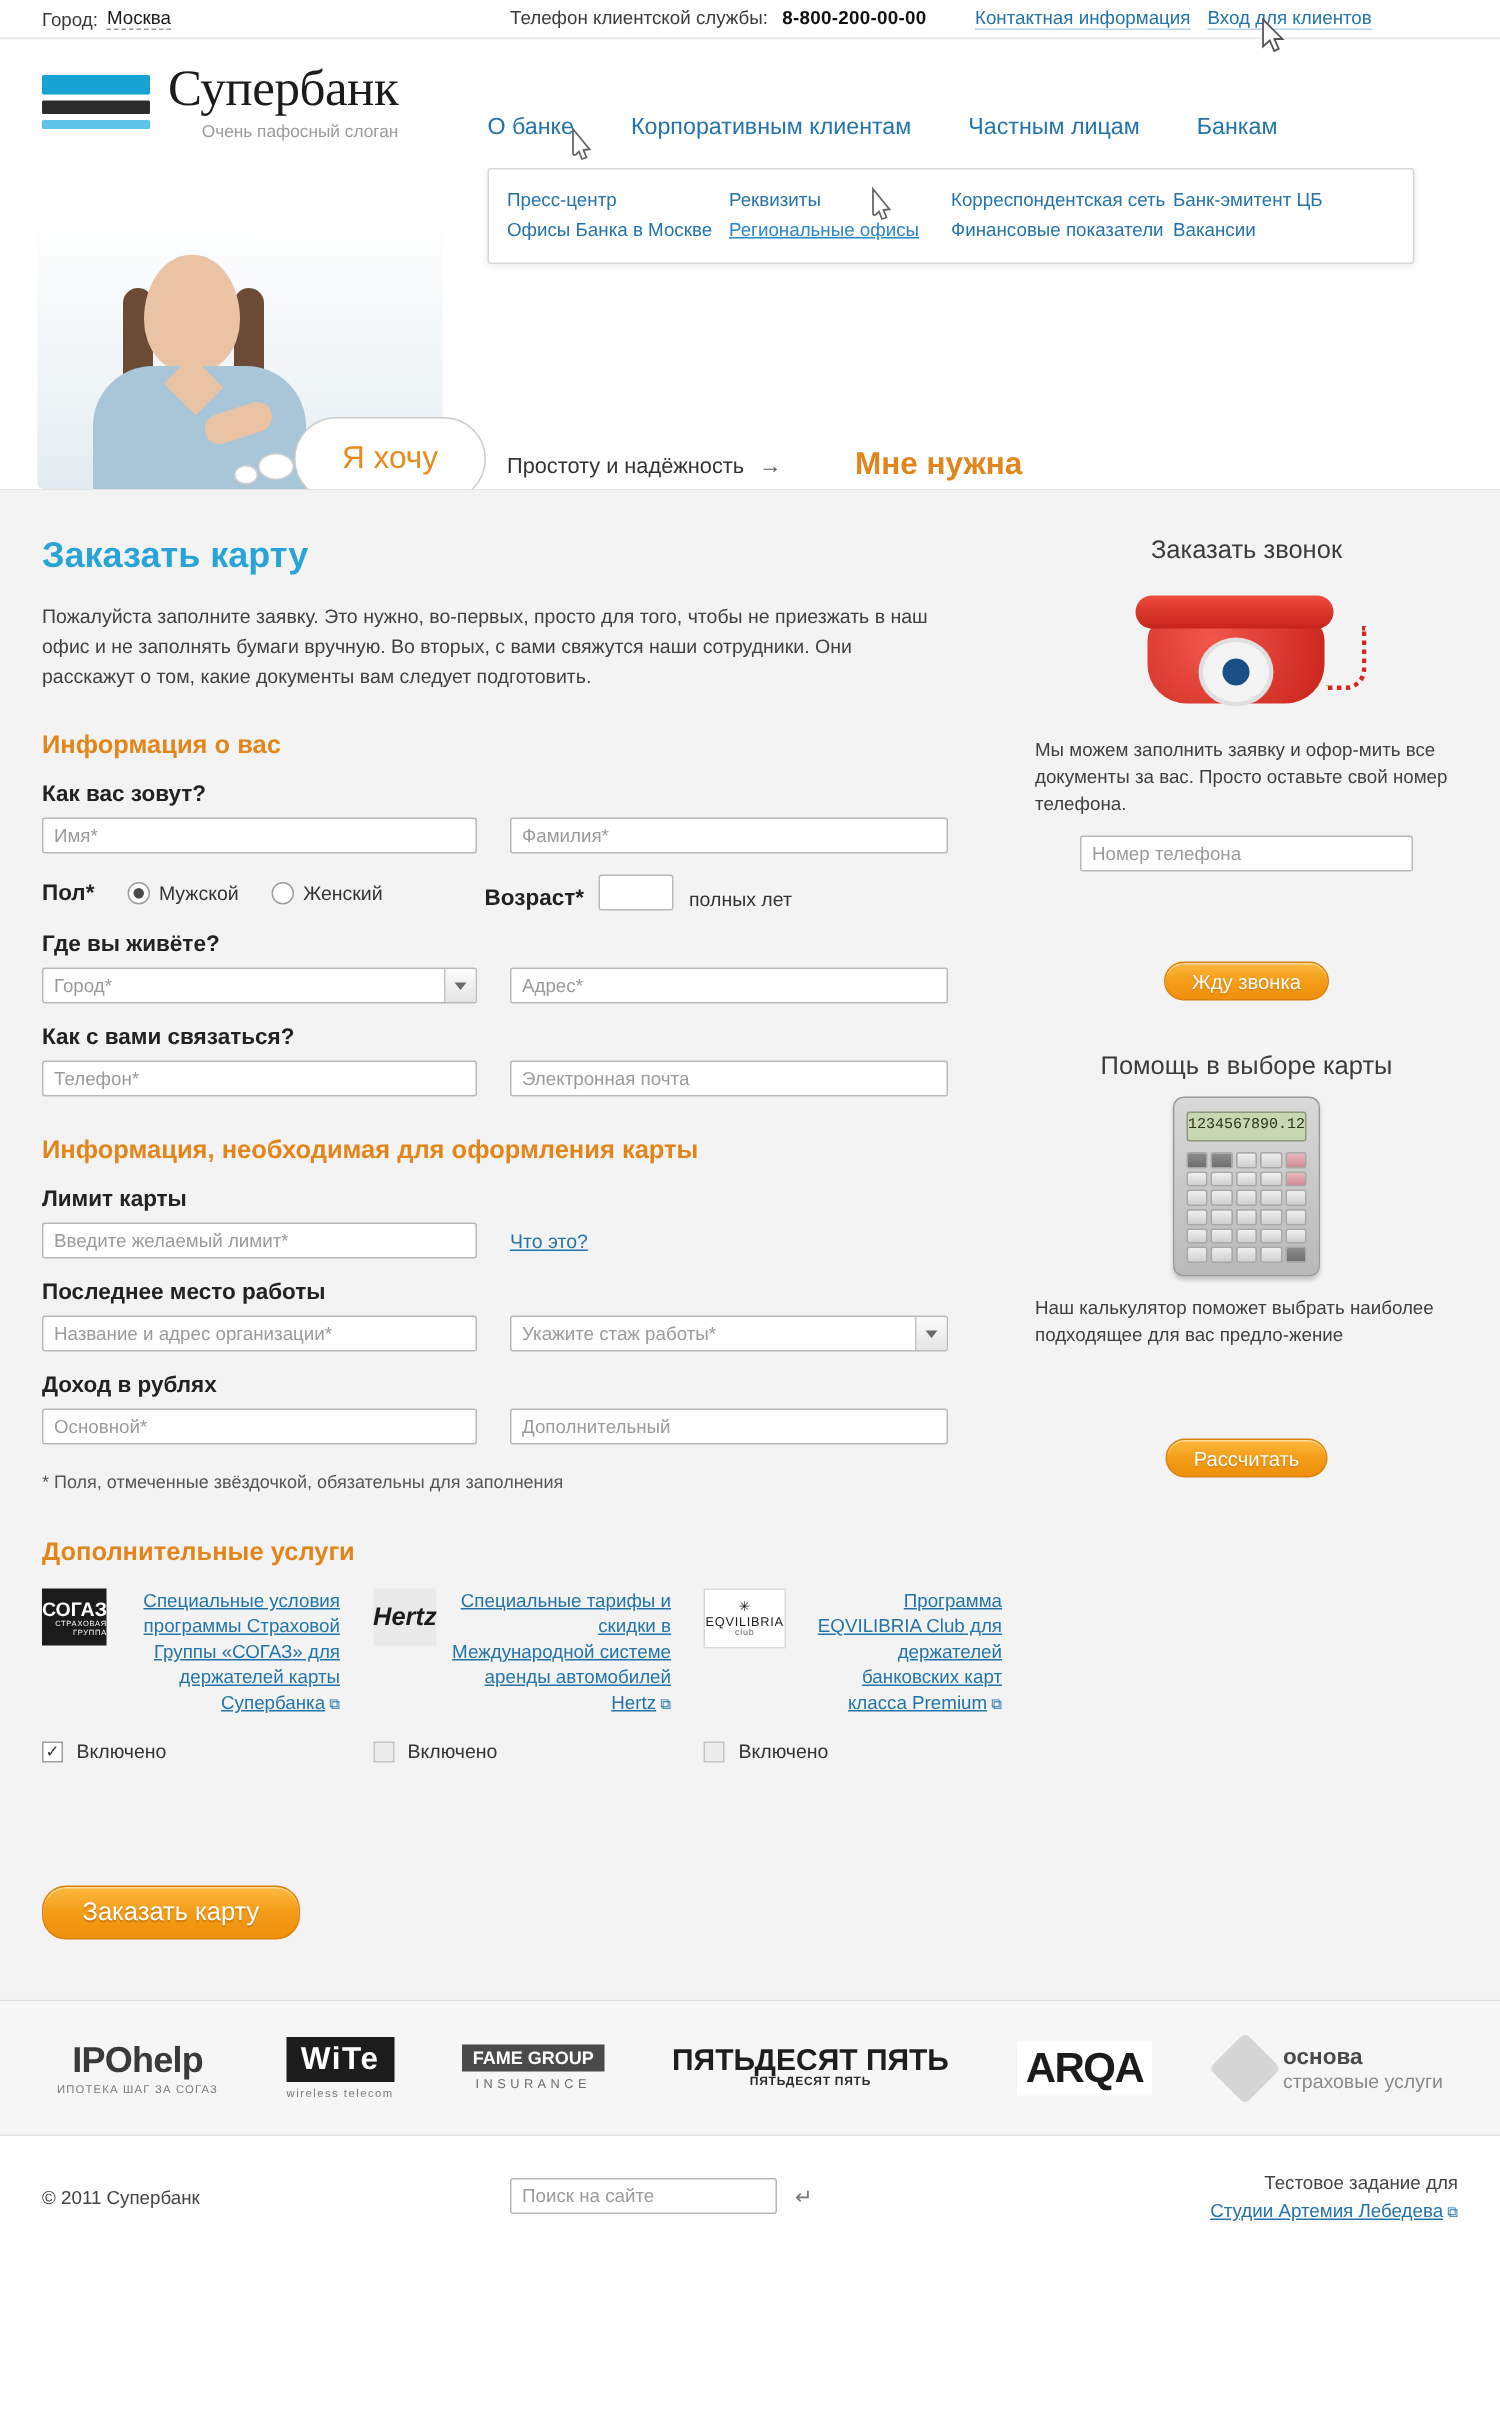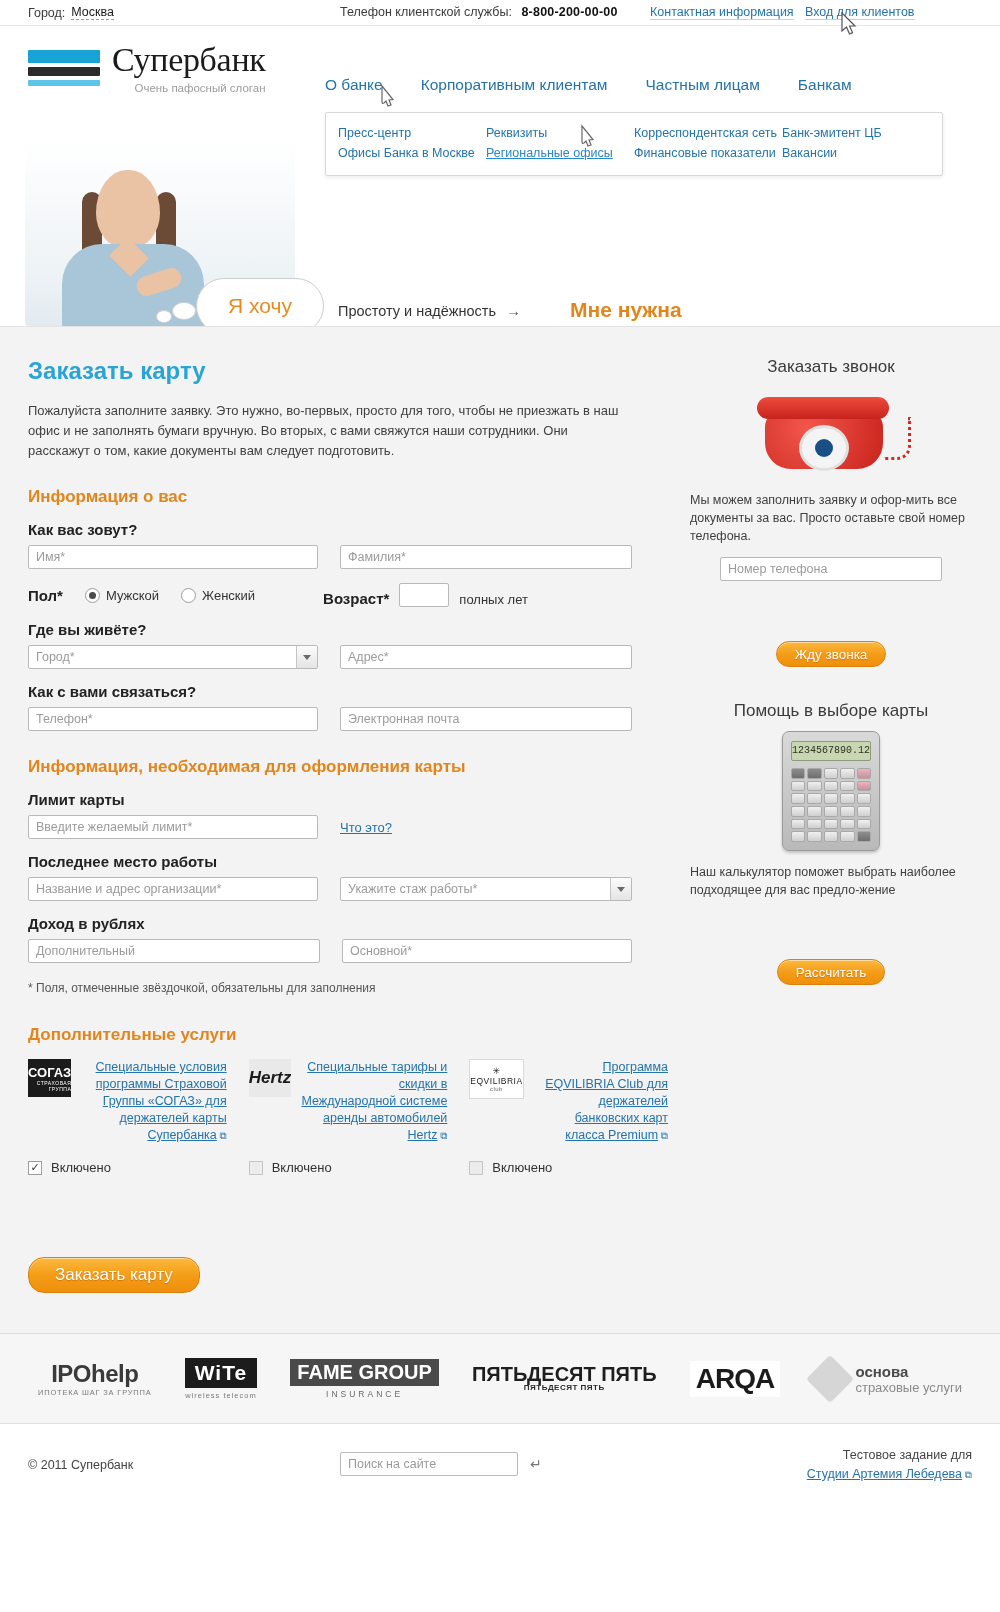--- a/index.html
+++ b/index.html
@@ -594,21 +594,21 @@
   }
   .p-logo { font-family: "Liberation Sans", sans-serif; text-align: center; }
   .p-ipohelp .t { font-size: 24px; font-weight: bold; color: #3a3a3a; letter-spacing: -.5px; }
   .p-ipohelp .s { font-size: 7.5px; color: #7a7a7a; letter-spacing: .8px; }
   .p-wite .box {
     background: #1c1c1c; color: #fff; font-size: 21px; font-weight: bold;
     padding: 3px 10px; display: inline-block; letter-spacing: 1px;
   }
   .p-wite .s { font-size: 7.5px; color: #7a7a7a; margin-top: 3px; letter-spacing: 1px; }
   .p-fame .row1 { display: flex; align-items: stretch; }
-  .p-fame .a { background: #4a4a4a; color: #fff; font-size: 20px; font-weight: bold; padding: 2px 7px; }
+  .p-fame .a { background: #4a4a4a; color: #fff; font-size: 12px; font-weight: bold; padding: 2px 7px; }
   .p-fame .s { font-size: 8.5px; color: #6a6a6a; letter-spacing: 3px; margin-top: 3px; }
   .p-55 .t { font-size: 20px; font-weight: bold; color: #1e1e1e; line-height: 17px; }
   .p-55 .s { font-size: 8px; font-weight: bold; color: #2a2a2a; letter-spacing: .5px; }
   .p-arqa .t {
     font-size: 28px; font-weight: bold; color: #1b1b1b; letter-spacing: -1px;
     background: #fff; padding: 2px 6px;
   }
   .p-osnova { display: flex; align-items: center; gap: 8px; }
   .p-osnova .cube {
     width: 34px; height: 34px;
@@ -807,22 +807,22 @@
         <div class="row">
           <input class="inp w290" placeholder="Название и адрес организации*" style="">
           <span class="select-wrap">
             <input class="inp w292" placeholder="Укажите стаж работы*" style="">
             <span class="arrow-btn"></span>
           </span>
         </div>
 
         <h3 class="field-group">Доход в рублях</h3>
         <div class="row">
+          <input class="inp w290" placeholder="Основной*" style="">
           <input class="inp w292" placeholder="Дополнительный" style="">
-          <input class="inp w290" placeholder="Основной*" style="">
         </div>
 
         <div class="req-note">* Поля, отмеченные звёздочкой, обязательны для заполнения</div>
 
         <h2 class="section">Дополнительные услуги</h2>
 
         <div class="addons">
 
           <div class="addon">
             <div class="addon-top">
@@ -933,21 +933,21 @@
           <button class="btn-orange small">Рассчитать</button>
         </div>
 
       </div>
     </div>
   </div>
 
   <div class="partners">
     <div class="p-logo p-ipohelp">
       <div class="t">IPOhelp</div>
-      <div class="s">ИПОТЕКА ШАГ ЗА ГРУППА</div>
+      <div class="s">ИПОТЕКА ШАГ ЗА СОГАЗ</div>
     </div>
     <div class="p-logo p-wite">
       <div class="box">WiTe</div>
       <div class="s">wireless telecom</div>
     </div>
     <div class="p-logo p-fame">
       <div class="row1">
         <span class="a">FAME GROUP</span>
       </div>
       <div class="s">INSURANCE</div>

